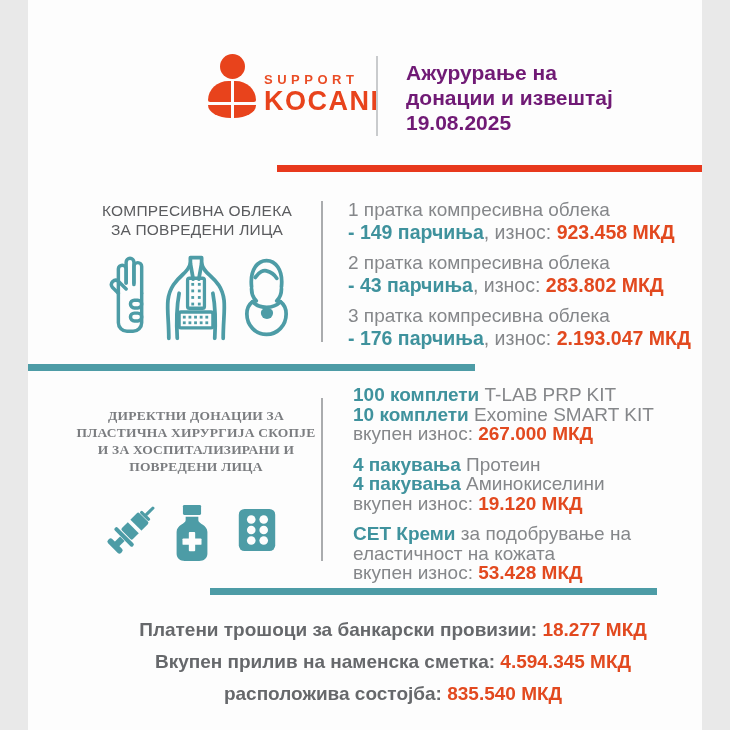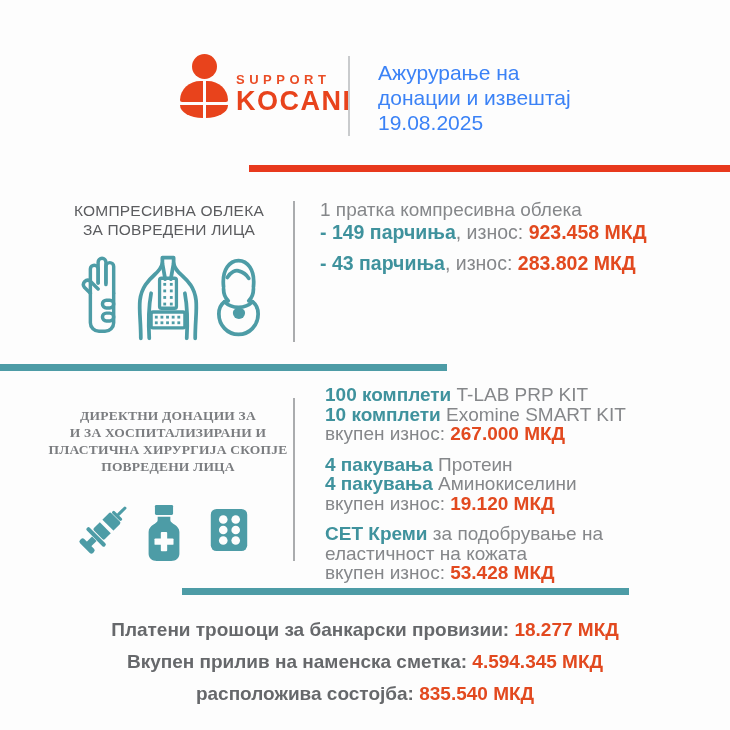--- a/index.html
+++ b/index.html
@@ -1,38 +1,38 @@
 <!DOCTYPE html>
 <html><head>
 <meta charset="utf-8">
 <style>
   html,body{margin:0;padding:0;background:#e9e9e9;}
   #canvas{
-    position:relative;width:730px;height:730px;margin:0 auto;
+    position:relative;width:674px;height:730px;margin:0 auto;
     background:#fdfdfd;overflow:hidden;
     font-family:"Liberation Sans","DejaVu Sans",sans-serif;
   }
   .abs{position:absolute;}
 
   
   .logo{left:180px;top:54px;width:48px;height:64px;}
   .logo-head{width:25px;height:25px;margin:0 auto;background:#e8431c;border-radius:50%;}
   .logo-body{margin-top:2px;display:grid;grid-template-columns:1fr 1fr;grid-template-rows:21px 13px;gap:3px;}
   .petal{background:#e8431c;}
   .p-tl{border-radius:100% 0 0 10%;}
   .p-tr{border-radius:0 100% 10% 0;}
   .p-bl{border-radius:0 0 0 100%;}
   .p-br{border-radius:0 0 100% 0;}
 
   .brand{left:236px;top:72px;}
   .brand-top{font-size:13px;letter-spacing:4.5px;color:#ea4d26;font-weight:700;}
   .brand-bottom{font-size:27px;letter-spacing:1.5px;color:#e8431c;font-weight:800;margin-top:-1px;}
 
   .header-vline{left:348px;top:56px;width:2px;height:80px;background:#c9cbcd;}
-  .header-title{left:378px;top:60px;font-size:21px;font-weight:400;color:#3b82f6;line-height:25px;}
+  .header-title{left:378px;top:60px;font-size:21px;font-weight:700;color:#701a75;line-height:25px;}
 
   .red-line{left:249px;top:165px;width:481px;height:7px;background:#e8391d;}
 
   .s1-title{left:55px;top:201px;width:228px;text-align:center;font-size:15.5px;font-weight:400;color:#5b5c5f;line-height:19px;letter-spacing:0.2px;}
   .vline-1{left:293px;top:201px;width:2px;height:141px;background:#aaacae;}
   .vline-2{left:293px;top:398px;width:2px;height:163px;background:#aaacae;}
 
   .s1-items{left:320px;top:199px;}
   .item{margin-bottom:9px;}
   .item-desc{font-size:19px;color:#85878a;line-height:22px;}
@@ -150,30 +150,35 @@
       <path d="M19 62 a6.5 6.5 0 0 0 13 0 c0 -3 -2 -5 -6.5 -5 s-6.5 2 -6.5 5 z" fill="#4d9ca6" stroke="none"></path>
     </svg>
   </div>
 
   <div class="abs s1-items">
     <div class="item">
       <div class="item-desc">1 пратка компресивна облека</div>
       <div class="item-detail"><span class="teal-b">- 149 парчиња</span><span>, износ: </span><span class="red-b">923.458 МКД</span></div>
     </div>
     <div class="item">
+      <div class="item-desc">2 пратка компресивна облека</div>
       <div class="item-detail"><span class="teal-b">- 43 парчиња</span><span>, износ: </span><span class="red-b">283.802 МКД</span></div>
+    </div>
+    <div class="item">
+      <div class="item-desc">3 пратка компресивна облека</div>
+      <div class="item-detail"><span class="teal-b">- 176 парчиња</span><span>, износ: </span><span class="red-b">2.193.047 МКД</span></div>
     </div>
   </div>
 
   <div class="abs teal-line-mid"></div>
 
   <div class="abs s2-title">
     <div>ДИРЕКТНИ ДОНАЦИИ ЗА</div>
+    <div>ПЛАСТИЧНА ХИРУРГИЈА СКОПЈЕ</div>
     <div>И ЗА ХОСПИТАЛИЗИРАНИ И</div>
-    <div>ПЛАСТИЧНА ХИРУРГИЈА СКОПЈЕ</div>
     <div>ПОВРЕДЕНИ ЛИЦА</div>
   </div>
 
   <div class="abs vline-2"></div>
 
   <div class="abs icon-syringe">
     <svg viewBox="0 0 70 70">
       <g transform="rotate(45 35 35)" fill="#4d9ca6">
         <rect x="33.3" y="1" width="3.4" height="13" rx="1.5"></rect>
         <rect x="28" y="13" width="14" height="3.5" rx="1.5"></rect>

